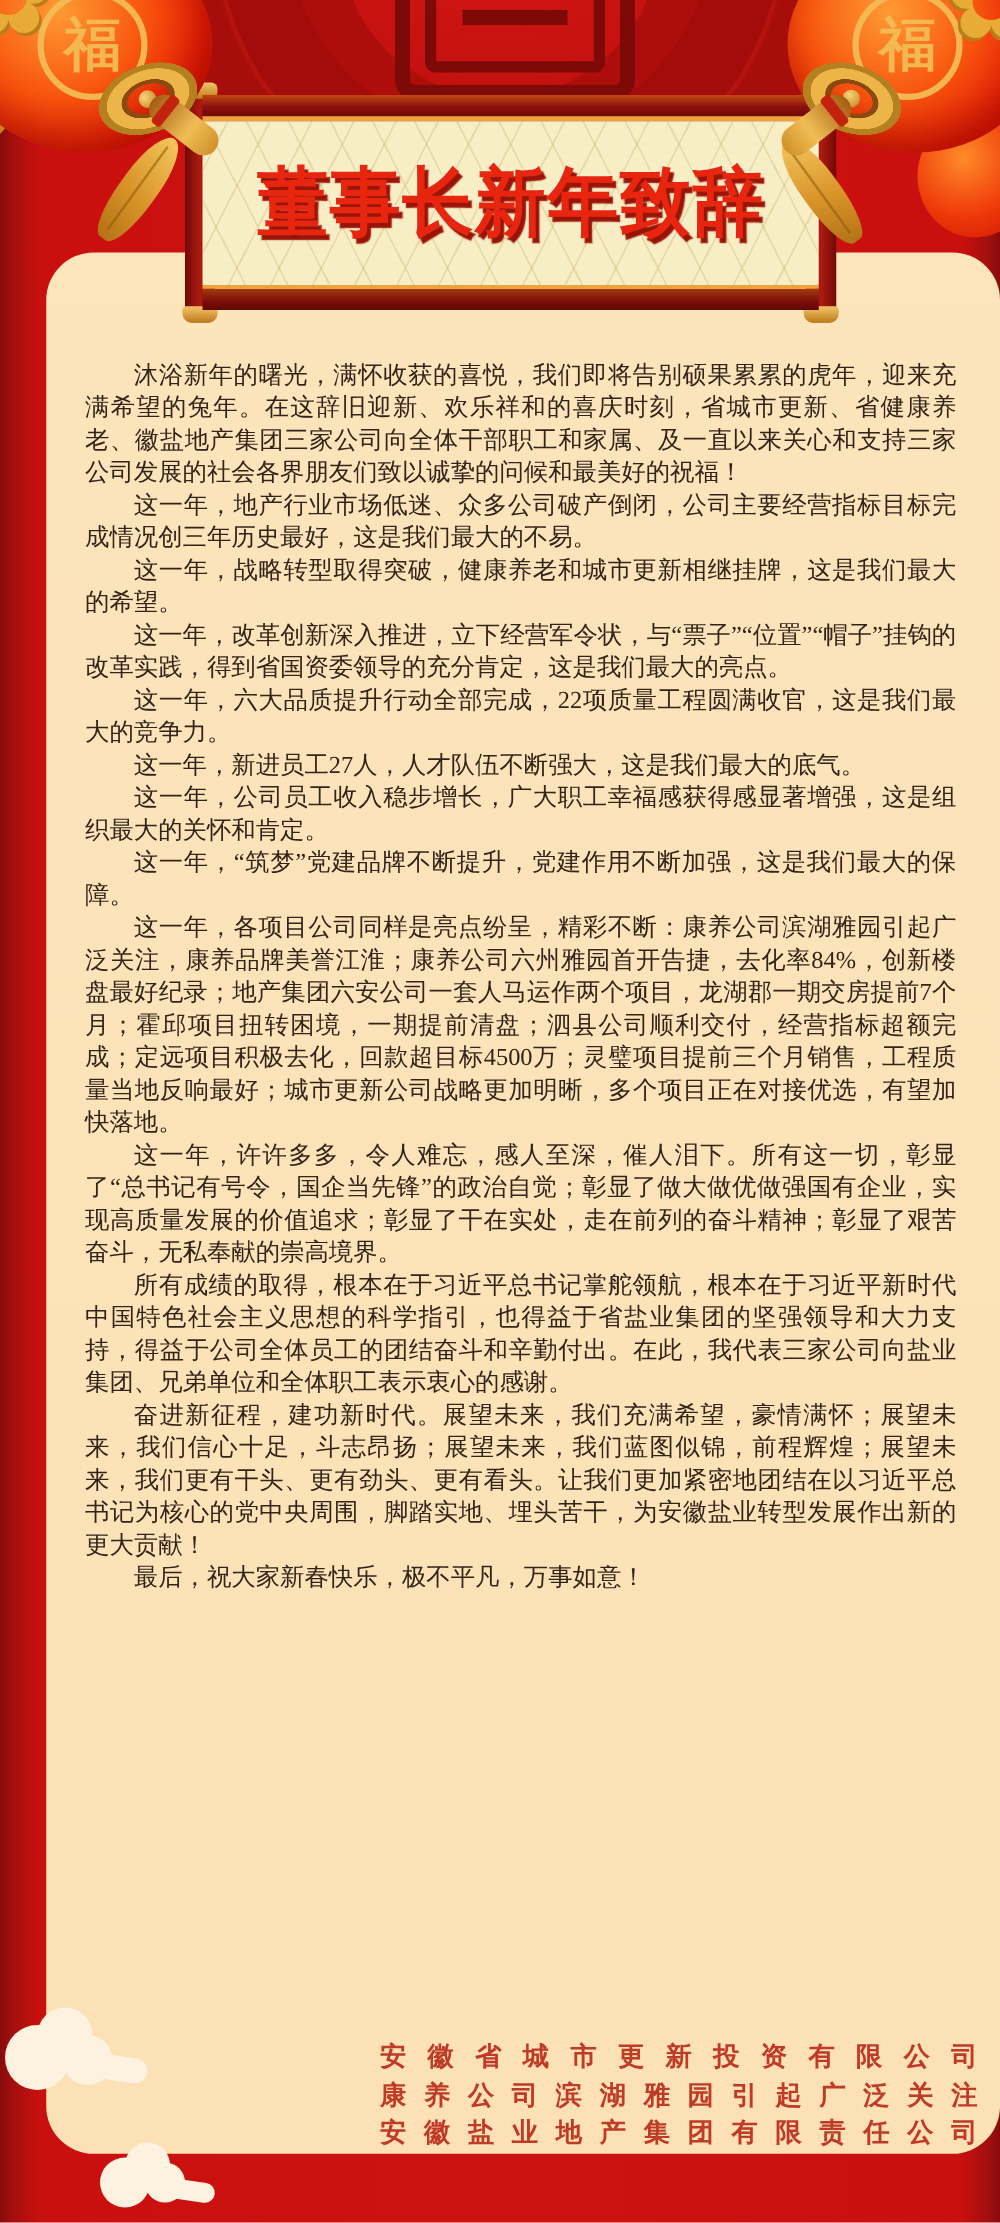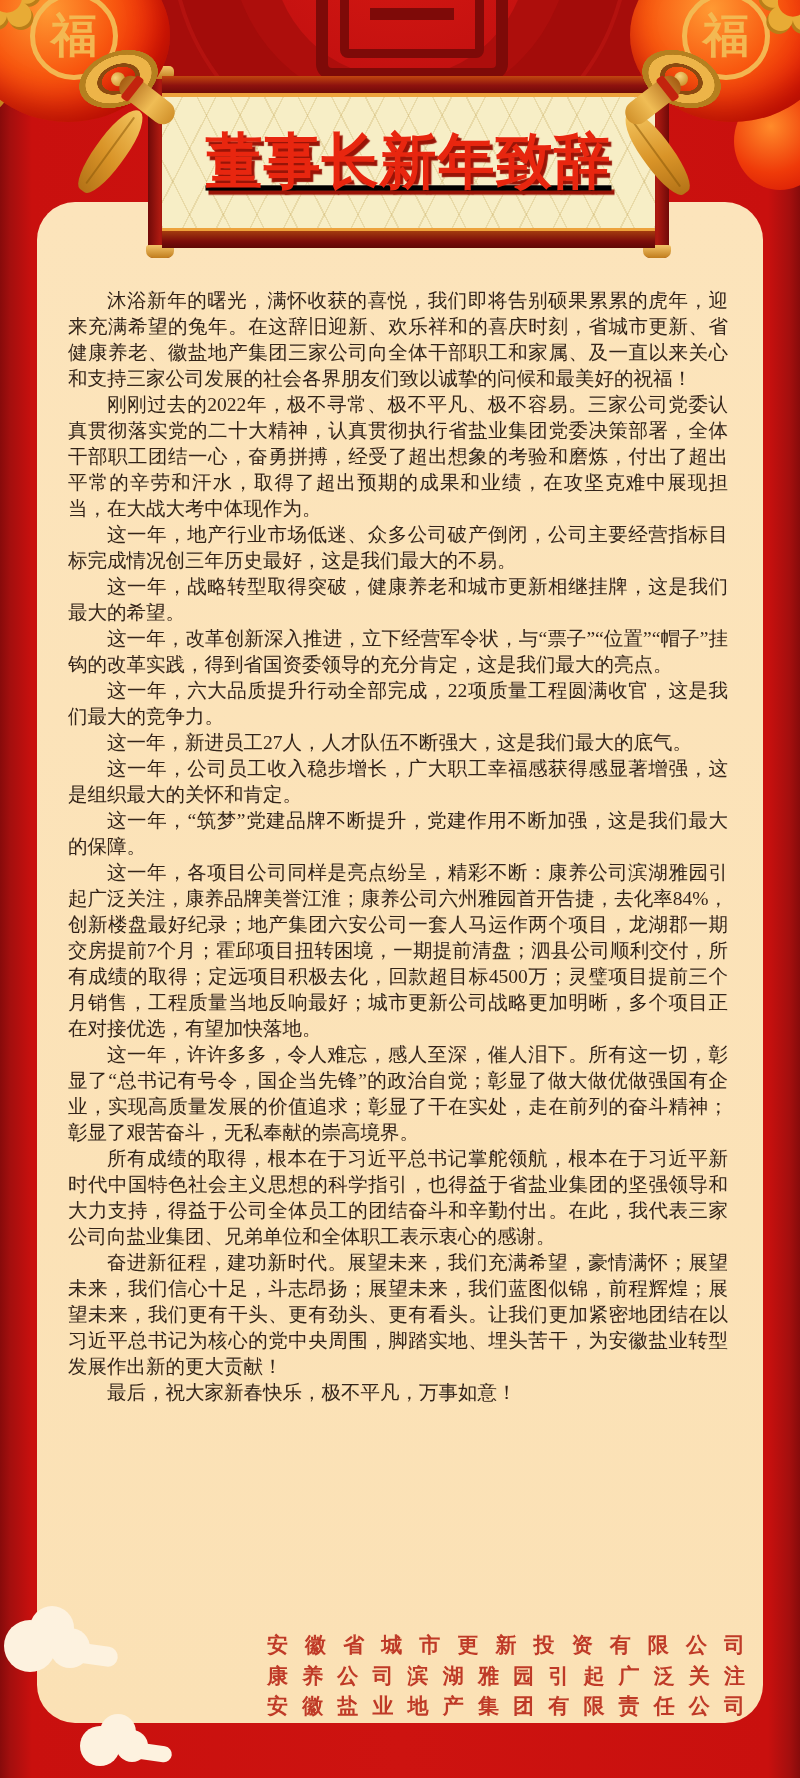--- a/index.html
+++ b/index.html
@@ -12,21 +12,21 @@
   
   .emblem-outer{left:110px;top:-350px;width:580px;height:580px;border-radius:50%;
     background:#ad0e0c;box-shadow:inset 0 0 0 14px #b6120f, inset 0 0 0 60px #a60d0b, inset 0 0 0 64px #b3120f, inset 0 0 0 120px #a30c0a;z-index:1;}
   .emblem-inner{left:272px;top:-178px;width:256px;height:256px;border-radius:50%;
     background:radial-gradient(circle at 50% 30%,#da1a12,#c41110 80%);z-index:1;}
   .emblem-knot{left:316px;top:-34px;width:168px;height:90px;border:12px solid #7e0a08;border-radius:16px;z-index:1;}
   .emblem-knot:before{content:"";position:absolute;left:12px;top:10px;right:12px;bottom:10px;border:9px solid #7e0a08;border-radius:8px;}
   .emblem-knot:after{content:"";position:absolute;left:42px;top:30px;right:42px;height:12px;background:#7e0a08;}
   
   .panel{left:37px;top:202px;width:726px;height:1521px;border-radius:38px;
-    background:linear-gradient(180deg,#fce4bb,#fbe1b5);z-index:2;}
+    background:linear-gradient(180deg,#fce4bb,#fbe1b5);z-index:2;padding-left:37px;}
   .letter{position:absolute;left:31px;right:35px;top:86px;color:#33241a;
     font-size:19.5px;line-height:26px;text-align:justify;font-weight:500;}
   .letter p{margin:0;text-indent:2em;}
   .sig-block{position:absolute;top:1428px;right:18px;width:478px;color:#bf3a27;
     font-family:Liberation Serif, serif;font-weight:700;
     font-size:21px;line-height:30.5px;text-align:justify;text-align-last:justify;}
   
   .scroll{left:148px;top:62px;width:521px;height:196px;z-index:4;}
   .rod{position:absolute;top:4px;width:24px;height:192px;
     background:linear-gradient(90deg,#700a08,#ae1a11 50%,#700a08);border-radius:5px;}
@@ -36,21 +36,21 @@
   .rod:after{bottom:0;border-radius:3px 3px 7px 7px;}
   .rod.left{left:0;}
   .rod.right{right:0;}
   .scroll-top-bar{position:absolute;left:14px;width:493px;top:14px;height:21px;box-sizing:border-box;
     background:linear-gradient(180deg,#c1470f,#8e120e 55%,#6f0a08);border-bottom:4px solid #eda23c;}
   .scroll-inner{position:absolute;left:14px;width:493px;top:35px;height:131px;
     background-color:#f7eec6;
     background-image:
       repeating-linear-gradient(63deg, rgba(190,160,80,.25) 0 1.5px, transparent 1.5px 30px),
       repeating-linear-gradient(-63deg, rgba(190,160,80,.25) 0 1.5px, transparent 1.5px 30px);
-    display:flex;align-items:center;justify-content:center;text-decoration:underline;}
+    display:flex;align-items:center;justify-content:center;}
   .scroll-bottom-bar{position:absolute;left:14px;width:493px;top:166px;height:20px;box-sizing:border-box;
     background:linear-gradient(180deg,#a33b0e,#7c0d0a 60%,#5f0806);border-top:3px solid #eda23c;}
   .banner-title{font-family:"Liberation Sans","DejaVu Sans",sans-serif;font-weight:900;
     font-size:57px;letter-spacing:1px;color:#e8260f;transform:scaleY(1.06);
     text-shadow:3px 4px 1px #991407,-1px -1px 0 rgba(255,240,210,.55);white-space:nowrap;}
   
   .lantern{width:204px;height:174px;border-radius:50%;z-index:5;
     background:radial-gradient(circle at 40% 35%,#ff9a33 0%,#f8570f 40%,#e81c05 72%,#cf1004 100%);
     box-shadow:inset -8px -14px 30px rgba(120,0,0,.45);}
   .lantern.l-left{left:-34px;top:-52px;}
@@ -103,29 +103,28 @@
 </head>
 <body>
 
 <div class="abs emblem-outer"></div>
 <div class="abs emblem-inner"></div>
 <div class="abs emblem-knot"></div>
 
 <div class="abs panel">
   <div class="letter">
     <p>沐浴新年的曙光，满怀收获的喜悦，我们即将告别硕果累累的虎年，迎来充满希望的兔年。在这辞旧迎新、欢乐祥和的喜庆时刻，省城市更新、省健康养老、徽盐地产集团三家公司向全体干部职工和家属、及一直以来关心和支持三家公司发展的社会各界朋友们致以诚挚的问候和最美好的祝福！</p>
-    <p>刚刚过去的2022年，极不寻常、极不平凡、极不容易。三家公司党委认真贯彻落实党的二十大精神，认真贯彻执行省盐业集团党委决策部署，全体干部职工团结一心，奋勇拼搏，经受了超出想象的考验和磨炼，付出了超出平常的辛劳和汗水，取得了超出预期的成果和业绩，在攻坚克难中展现担当，在大战大考中体现作为。</p>
     <p>这一年，地产行业市场低迷、众多公司破产倒闭，公司主要经营指标目标完成情况创三年历史最好，这是我们最大的不易。</p>
     <p>这一年，战略转型取得突破，健康养老和城市更新相继挂牌，这是我们最大的希望。</p>
     <p>这一年，改革创新深入推进，立下经营军令状，与“票子”“位置”“帽子”挂钩的改革实践，得到省国资委领导的充分肯定，这是我们最大的亮点。</p>
     <p>这一年，六大品质提升行动全部完成，22项质量工程圆满收官，这是我们最大的竞争力。</p>
     <p>这一年，新进员工27人，人才队伍不断强大，这是我们最大的底气。</p>
     <p>这一年，公司员工收入稳步增长，广大职工幸福感获得感显著增强，这是组织最大的关怀和肯定。</p>
     <p>这一年，“筑梦”党建品牌不断提升，党建作用不断加强，这是我们最大的保障。</p>
-    <p>这一年，各项目公司同样是亮点纷呈，精彩不断：康养公司滨湖雅园引起广泛关注，康养品牌美誉江淮；康养公司六州雅园首开告捷，去化率84%，创新楼盘最好纪录；地产集团六安公司一套人马运作两个项目，龙湖郡一期交房提前7个月；霍邱项目扭转困境，一期提前清盘；泗县公司顺利交付，所有成绩的取得；定远项目积极去化，回款超目标4500万；灵璧项目提前三个月销售，工程质量当地反响最好；城市更新公司战略更加明晰，多个项目正在对接优选，有望加快落地。</p>
+    <p>这一年，各项目公司同样是亮点纷呈，精彩不断：康养公司滨湖雅园引起广泛关注，康养品牌美誉江淮；康养公司六州雅园首开告捷，去化率84%，创新楼盘最好纪录；地产集团六安公司一套人马运作两个项目，龙湖郡一期交房提前7个月；霍邱项目扭转困境，一期提前清盘；泗县公司顺利交付，经营指标超额完成；定远项目积极去化，回款超目标4500万；灵璧项目提前三个月销售，工程质量当地反响最好；城市更新公司战略更加明晰，多个项目正在对接优选，有望加快落地。</p>
     <p>这一年，许许多多，令人难忘，感人至深，催人泪下。所有这一切，彰显了“总书记有号令，国企当先锋”的政治自觉；彰显了做大做优做强国有企业，实现高质量发展的价值追求；彰显了干在实处，走在前列的奋斗精神；彰显了艰苦奋斗，无私奉献的崇高境界。</p>
     <p>所有成绩的取得，根本在于习近平总书记掌舵领航，根本在于习近平新时代中国特色社会主义思想的科学指引，也得益于省盐业集团的坚强领导和大力支持，得益于公司全体员工的团结奋斗和辛勤付出。在此，我代表三家公司向盐业集团、兄弟单位和全体职工表示衷心的感谢。</p>
     <p>奋进新征程，建功新时代。展望未来，我们充满希望，豪情满怀；展望未来，我们信心十足，斗志昂扬；展望未来，我们蓝图似锦，前程辉煌；展望未来，我们更有干头、更有劲头、更有看头。让我们更加紧密地团结在以习近平总书记为核心的党中央周围，脚踏实地、埋头苦干，为安徽盐业转型发展作出新的更大贡献！</p>
     <p>最后，祝大家新春快乐，极不平凡，万事如意！</p>
   </div>
   <div class="sig-block">
     <div>安徽省城市更新投资有限公司</div>
     <div>康养公司滨湖雅园引起广泛关注</div>
     <div>安徽盐业地产集团有限责任公司</div>
   </div>

